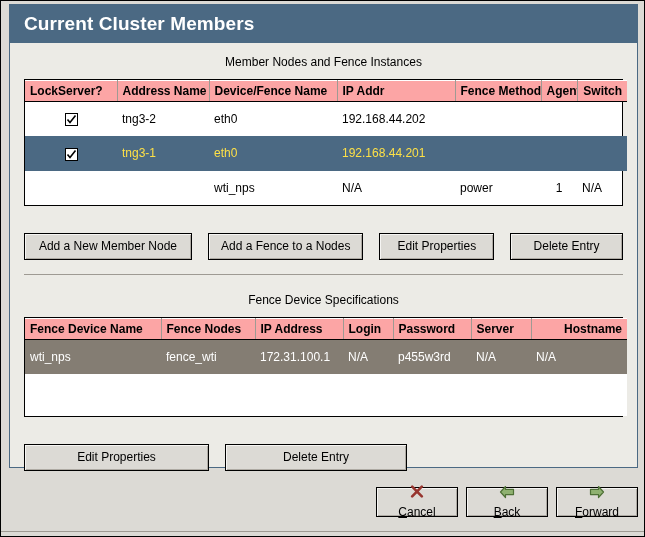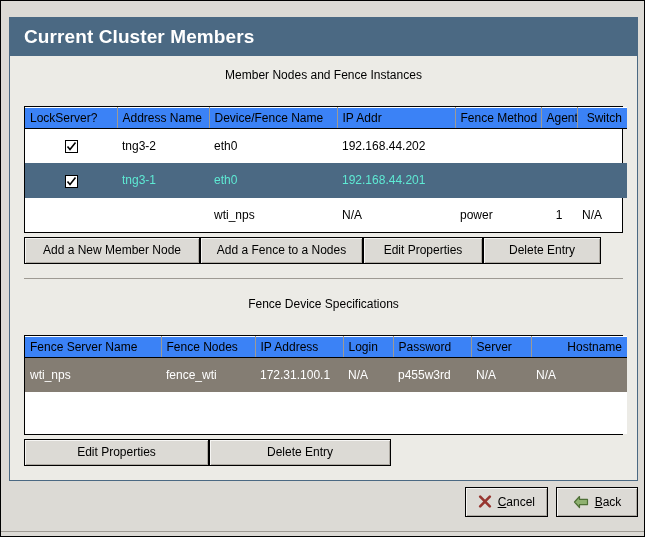--- a/index.html
+++ b/index.html
@@ -24,21 +24,21 @@
     height: 537px;
     background: #dcdad5;
     box-sizing: border-box;
     border: 1px solid #000;
   }
 
   
   .druid-panel {
     position: absolute;
     left: 8px;
-    top: 16px;
+    top: 3px;
     width: 629px;
     height: 464px;
     box-sizing: border-box;
     background: #ecebe6;
     border: 1px solid #4b6983;
   }
 
   .titlebar {
     height: 38px;
     background: #4b6983;
@@ -60,58 +60,58 @@
     padding: 0 14px;
     box-sizing: border-box;
   }
 
   
   .section-caption {
     text-align: center;
     font-size: 12px;
     color: #000;
     padding-top: 12px;
-    padding-bottom: 24px;
+    padding-bottom: 10px;
   }
 
   
   .tree-frame {
     border: 1px solid #000;
     background: #ffffff;
     box-sizing: border-box;
   }
   table.tree {
     border-collapse: collapse;
     table-layout: fixed;
     width: 100%;
     font-size: 12px;
   }
   table.tree th {
-    background: #3b82f6;
+    background: #fca5a5;
     border-right: 1px solid #9e9a93;
     border-bottom: 1px solid #000;
     border-top: 1px solid #ffffff;
-    font-weight: normal;
+    font-weight: bold;
     text-align: left;
     padding: 3px 5px;
     height: 19px;
     box-sizing: border-box;
     white-space: nowrap;
     overflow: hidden;
   }
   table.tree th:last-child { border-right: none; text-align: right; }
   table.tree td {
     padding: 10px 5px;
     height: 21px;
     box-sizing: border-box;
     white-space: nowrap;
     overflow: hidden;
     vertical-align: middle;
   }
-  tr.row-selected-blue td { background: #4b6983; color: #5eead4; }
+  tr.row-selected-blue td { background: #4b6983; color: #fde047; }
   tr.row-selected-grey td { background: #847d73; color: #ffffff; }
 
   .cell-center { text-align: center; }
 
   
   .chk {
     display: inline-block;
     width: 13px;
     height: 13px;
     background: #ffffff;
@@ -120,22 +120,22 @@
     position: relative;
     vertical-align: middle;
   }
   .chk svg { position: absolute; left: 0; top: 0; }
 
   .filler-row td { background: #ffffff; }
 
   
   .btn-row {
     display: flex;
-    gap: 0;
-    margin-top: 4px;
+    gap: 16px;
+    margin-top: 27px;
   }
   .btn {
     background: #dcdad5;
     border: 1px solid #000;
     border-right-color: #000;
     border-bottom-color: #000;
     box-shadow: inset 1px 1px 0 #f6f5f3, inset -1px -1px 0 #aeaaa3;
     height: 27px;
     line-height: 25px;
     text-align: center;
@@ -178,20 +178,21 @@
     height: 30px;
     min-width: 82px;
     display: flex;
     align-items: center;
     justify-content: center;
     gap: 6px;
     font-size: 12px;
     box-sizing: border-box;
     cursor: default;
     padding: 0 12px;
+    flex-direction: column;
   }
   .btn-nav .glyph { display: flex; align-items: center; }
   .mn { text-decoration: underline; }
 
   .bottom-strip {
     position: absolute;
     left: 0;
     bottom: 0;
     width: 100%;
     height: 5px;
@@ -298,21 +299,21 @@
             <col style="width:136px">
             <col style="width:94px">
             <col style="width:88px">
             <col style="width:50px">
             <col style="width:78px">
             <col style="width:60px">
             <col style="width:96px">
           </colgroup>
           <thead>
             <tr>
-              <th>Fence Server Name</th>
+              <th>Fence Device Name</th>
               <th>Fence Nodes</th>
               <th>IP Address</th>
               <th>Login</th>
               <th>Password</th>
               <th>Server</th>
               <th>Hostname</th>
             </tr>
           </thead>
           <tbody>
             <tr class="row-selected-grey">
@@ -354,18 +355,26 @@
 
       <div class="btn-nav">
         <span class="glyph">
           <svg width="16" height="14" viewBox="0 0 16 14">
             <path d="M6.5 1.5 L1.5 7 L6.5 12.5 L6.5 9.6 L14.5 9.6 L14.5 4.4 L6.5 4.4 Z" fill="#8fb170" stroke="#4e7036" stroke-width="1.2" stroke-linejoin="round"></path>
           </svg>
         </span>
         <span><span class="mn">B</span><span>ack</span></span>
       </div>
 
+      <div class="btn-nav">
+        <span class="glyph">
+          <svg width="16" height="14" viewBox="0 0 16 14">
+            <path d="M9.5 1.5 L14.5 7 L9.5 12.5 L9.5 9.6 L1.5 9.6 L1.5 4.4 L9.5 4.4 Z" fill="#8fb170" stroke="#4e7036" stroke-width="1.2" stroke-linejoin="round"></path>
+          </svg>
+        </span>
+        <span><span class="mn">F</span><span>orward</span></span>
+      </div>
 
     </div>
   </div>
 
   <div class="bottom-strip"></div>
 </div>
 
 </body></html>

